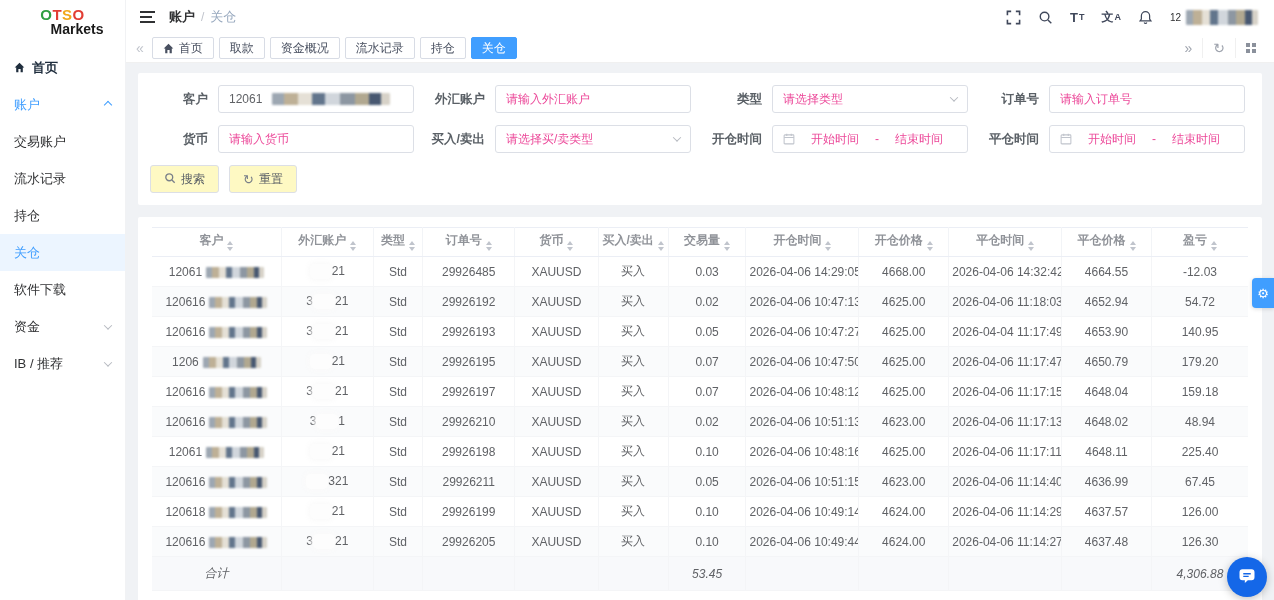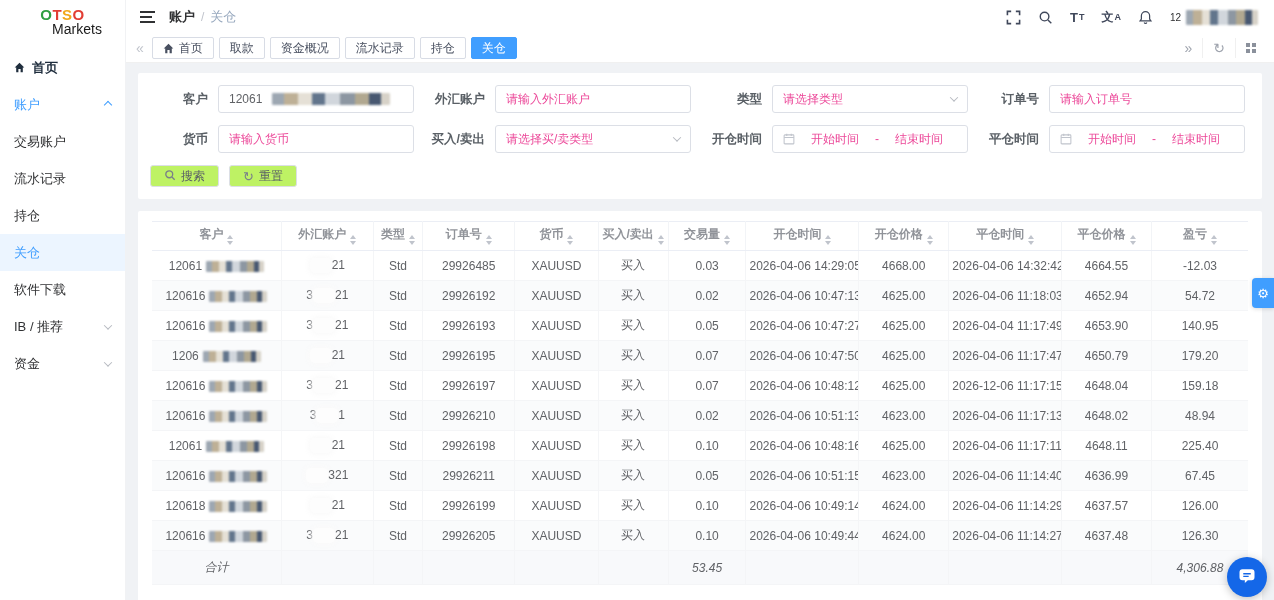--- a/index.html
+++ b/index.html
@@ -4,21 +4,21 @@
 <style>
   :root{ --primary:#409eff; --primary-bg:#ecf5ff; }
   *{box-sizing:border-box; margin:0; padding:0;}
   html,body{width:1274px;height:600px;overflow:hidden;}
   body{font-family:"Liberation Sans","DejaVu Sans",sans-serif;font-size:12px;color:#606266;background:#fff;display:flex;position:relative;}
 
   
   .sidebar{width:126px;flex:0 0 126px;background:#fff;border-right:1px solid #f1f2f4;height:100%;}
   .logo{padding:7px 0 6px;text-align:center;}
   .logo-l1{font-size:15px;font-weight:bold;letter-spacing:.5px;line-height:15px;}
-  .logo-l2{font-size:14px;font-weight:normal;color:#1a1a1a;line-height:15px;margin-left:29px;}
+  .logo-l2{font-size:14px;font-weight:bold;color:#1a1a1a;line-height:15px;margin-left:29px;}
   .sb-menu{margin-top:6px;}
   .sb-root,.sb-group,.sb-child{height:37px;display:flex;align-items:center;font-size:13px;color:#303133;cursor:pointer;padding:0 14px;}
   .sb-root{gap:7px;font-weight:600;color:#1f2d3d;}
   .sb-group{color:#303133;}
   .sb-group .sb-lab{flex:1;}
   .sb-grp-blue{color:var(--primary);}
   .sb-child{}
   .sb-active{color:var(--primary);background:var(--primary-bg);}
   .chev{width:6px;height:6px;border-right:1.4px solid #b6b9c0;border-bottom:1.4px solid #b6b9c0;display:inline-block;}
   .chev-dn{transform:rotate(45deg) translate(-1px,-1px);}
@@ -58,21 +58,21 @@
   .f-field{display:flex;align-items:center;min-width:0;}
   .f-label{width:80px;flex:0 0 80px;text-align:right;padding-right:10px;color:#5a6066;font-weight:600;font-size:12.5px;white-space:nowrap;}
   .f-ctl{flex:1;max-width:196px;height:28px;border:1px solid #dcdfe6;border-radius:3px;display:flex;align-items:center;padding:0 10px;background:#fff;gap:6px;cursor:text;overflow:hidden;}
   .f-sel,.f-range{cursor:pointer;gap:16px;}
   .f-sel{justify-content:space-between;}
   .f-ph{color:#ec4899;white-space:nowrap;}
   .f-val{color:#606266;}
   .selchev{margin-left:auto;flex:0 0 auto;}
   .cal{display:inline-flex;flex:0 0 auto;}
   .f-btns{margin:12px 0 0 12px;display:flex;gap:10px;}
-  .btn{display:inline-flex;align-items:center;gap:5px;height:22px;padding:0 13px;border:1px solid #dcdfe6;border-radius:3px;background:#bef264;color:#5a6066;font-size:12px;cursor:pointer;}
+  .btn{display:inline-flex;align-items:center;gap:5px;height:28px;padding:0 13px;border:1px solid #dcdfe6;border-radius:3px;background:#fef9c3;color:#5a6066;font-size:12px;cursor:pointer;}
   .btn .ic{font-size:13px;line-height:1;color:#7a8089;}
 
   
   .table-card{margin-top:12px;background:#fff;border-radius:2px;padding:10px 14px 2px;}
   table{width:100%;table-layout:fixed;border-collapse:collapse;font-size:12px;border-top:1px solid #ebeef5;}
   th{padding:5px 3px;color:#909399;font-weight:600;border-bottom:1px solid #ebeef5;border-right:1px solid #f2f4f7;text-align:center;vertical-align:middle;line-height:15px;}
   td{padding:6px 3px;text-align:center;color:#606266;border-bottom:1px solid #f4f5f7;border-right:1px solid #f4f5f7;white-space:nowrap;overflow:hidden;}
   th:last-child,td:last-child{border-right:none;}
   tbody tr:nth-child(even){background:#fafbfc;}
   .sum-row td{background:#f8f9fb;padding:8px 3px;font-style:italic;}
@@ -126,25 +126,25 @@
       <div class="sb-child">
         <span class="sb-lab">持仓</span>
       </div>
       <div class="sb-child sb-active">
         <span class="sb-lab">关仓</span>
       </div>
       <div class="sb-child">
         <span class="sb-lab">软件下载</span>
       </div>
       <div class="sb-group">
+        <span class="sb-lab">资金</span>
+        <i class="chev chev-dn"></i>
+      </div>
+      <div class="sb-group">
         <span class="sb-lab">IB / 推荐</span>
-        <i class="chev chev-dn"></i>
-      </div>
-      <div class="sb-group">
-        <span class="sb-lab">资金</span>
         <i class="chev chev-dn"></i>
       </div>
     </nav>
 </aside>
 
 <div class="main">
 
   <header class="topbar">
     <span class="ham"></span>
     <span class="bc-parent">账户</span>
@@ -441,21 +441,21 @@
             <tr>
               <td><span>120616</span><span class="px-redact wname"></span></td>
               <td><span>3</span><span class="white-redact"></span><span>21</span></td>
               <td>Std</td>
               <td>29926197</td>
               <td>XAUUSD</td>
               <td>买入</td>
               <td>0.07</td>
               <td>2026-04-06 10:48:12</td>
               <td>4625.00</td>
-              <td>2026-12-06 11:17:15</td>
+              <td>2026-04-06 11:17:15</td>
               <td>4648.04</td>
               <td>159.18</td>
             </tr>
             <tr>
               <td><span>120616</span><span class="px-redact wname"></span></td>
               <td><span>3</span><span class="white-redact"></span><span>1</span></td>
               <td>Std</td>
               <td>29926210</td>
               <td>XAUUSD</td>
               <td>买入</td>

